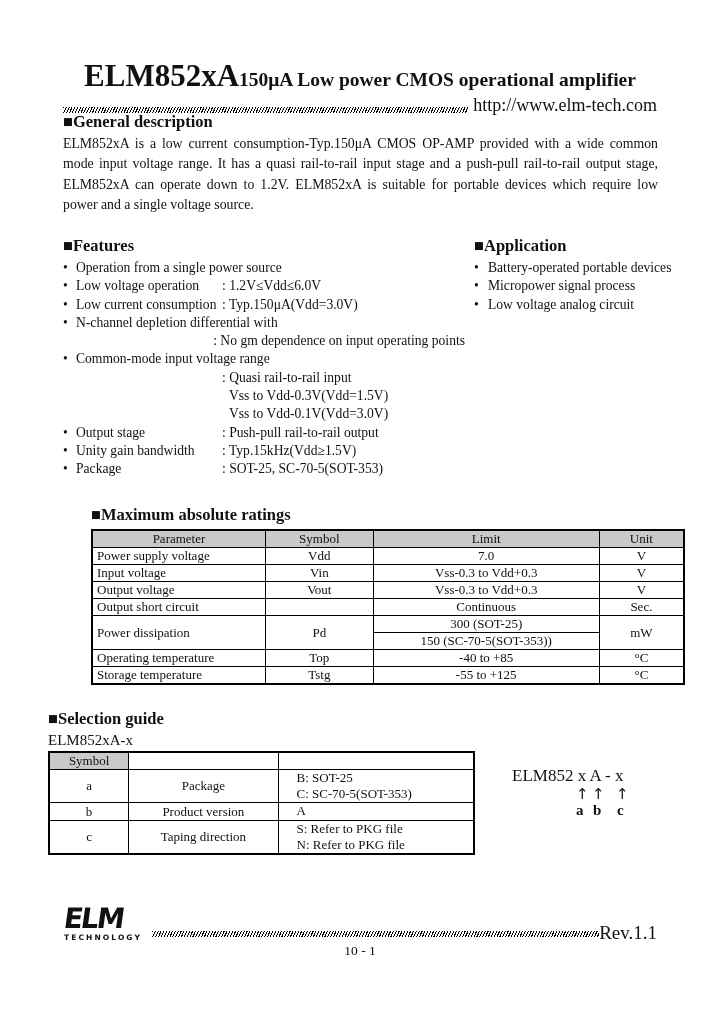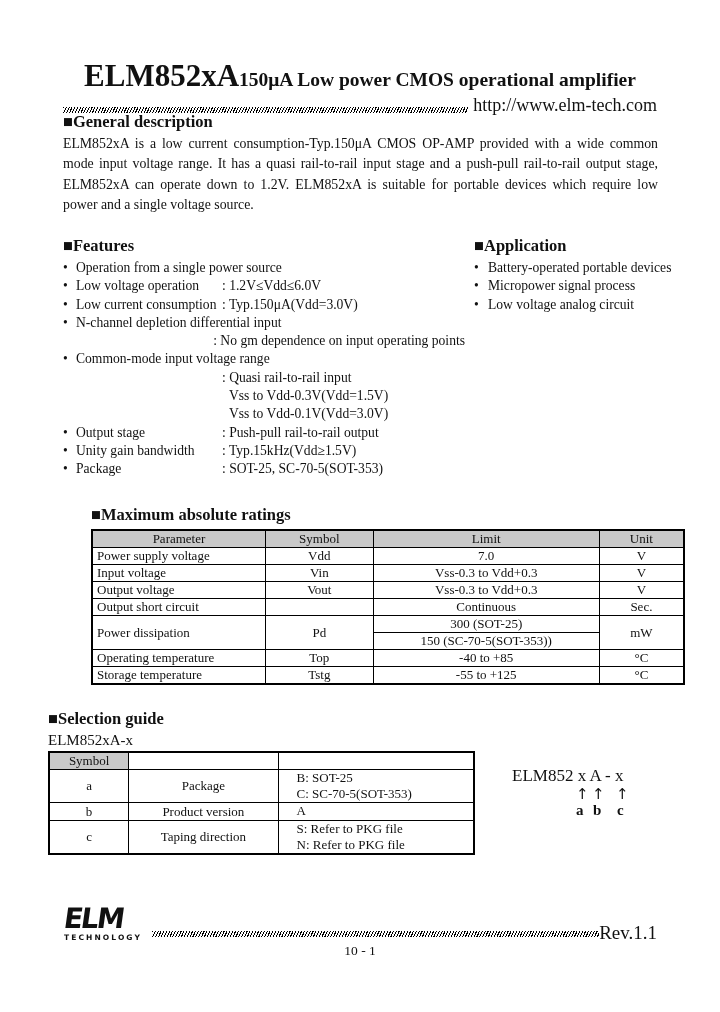--- a/index.html
+++ b/index.html
@@ -106,21 +106,21 @@
           <span class="f-label">Low voltage operation</span>
           <span class="f-value">: 1.2V≤Vdd≤6.0V</span>
         </div>
       <div class="f-line">
           <span class="f-bullet">•</span>
           <span class="f-label">Low current consumption</span>
           <span class="f-value">: Typ.150μA(Vdd=3.0V)</span>
         </div>
       <div class="f-line">
           <span class="f-bullet">•</span>
-          <span class="f-label">N-channel depletion differential input</span>
+          <span class="f-label">N-channel depletion differential with</span>
           <span class="f-value"></span>
         </div>
       <div class="f-line">
           <span class="f-bullet"></span>
           <span class="f-label"></span>
           <span class="f-value">: No gm dependence on input operating points</span>
         </div>
       <div class="f-line">
           <span class="f-bullet">•</span>
           <span class="f-label">Common-mode input voltage range</span>

